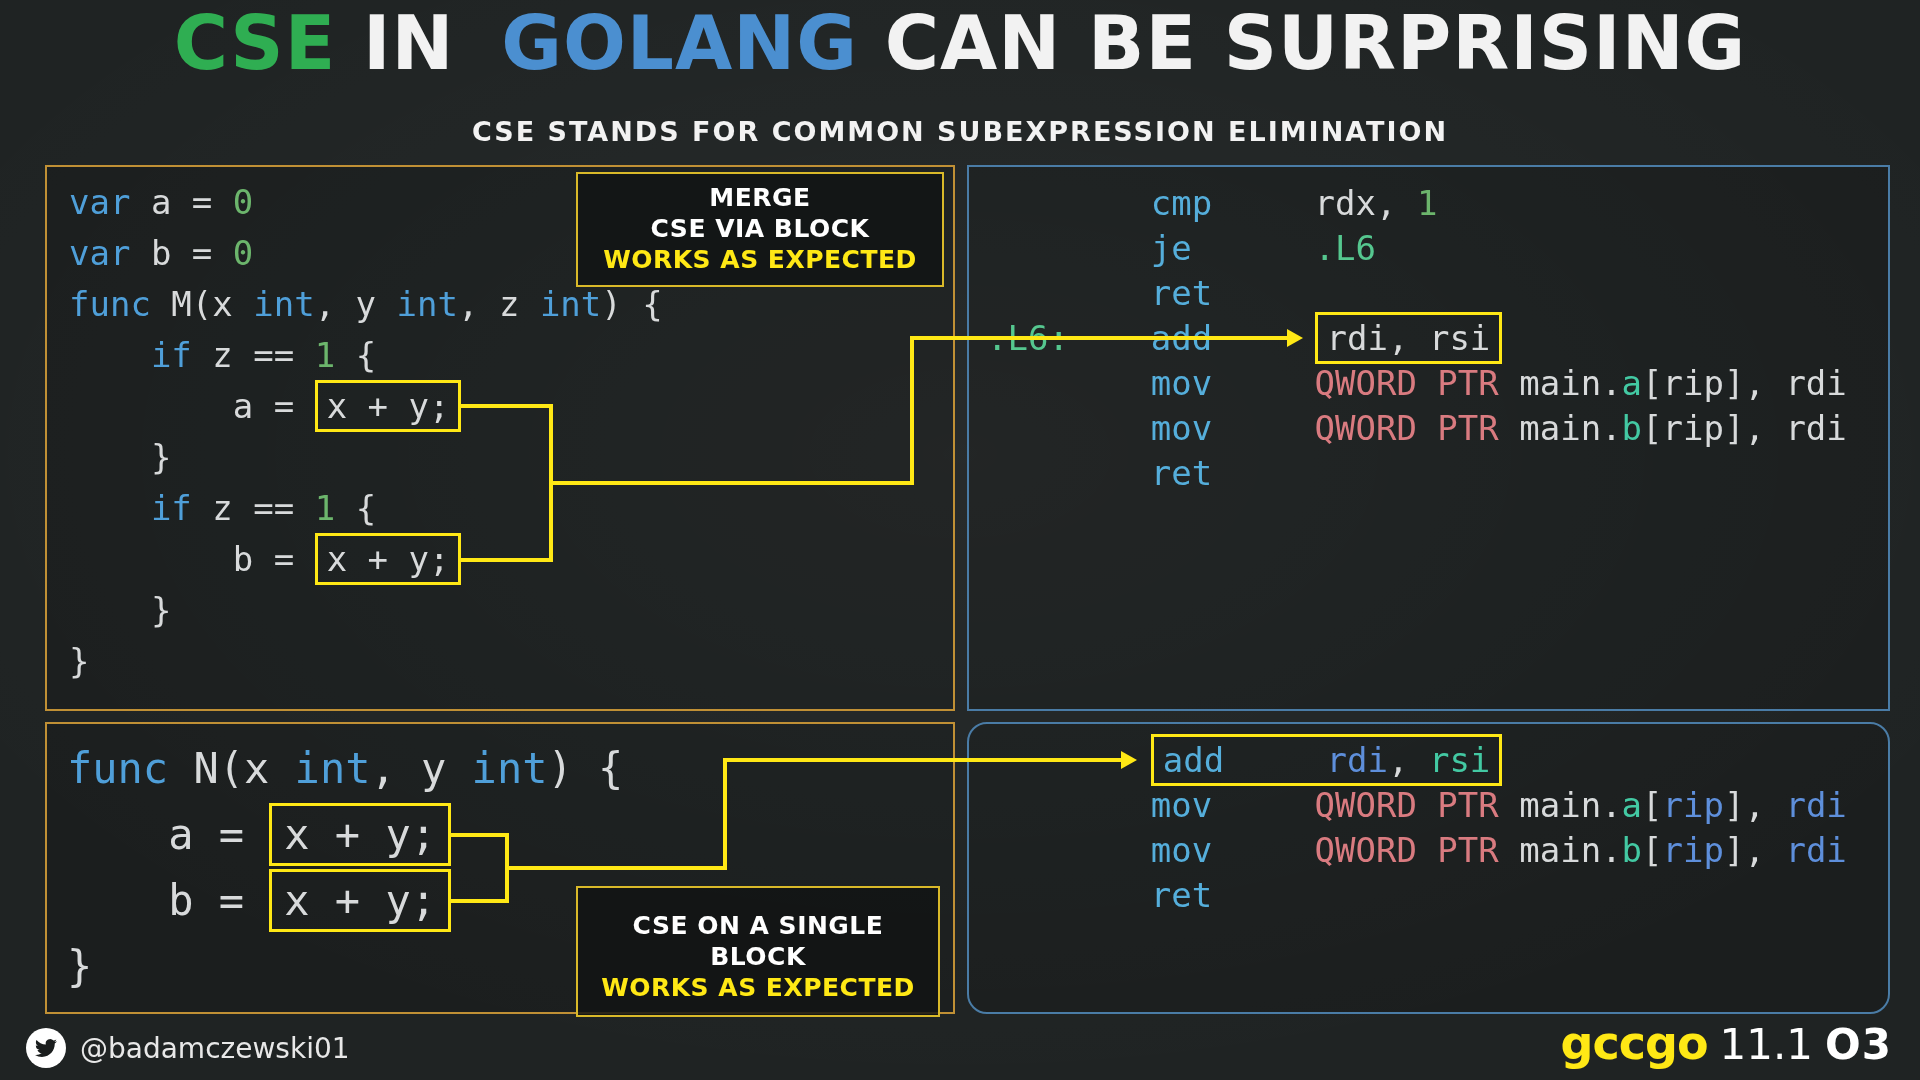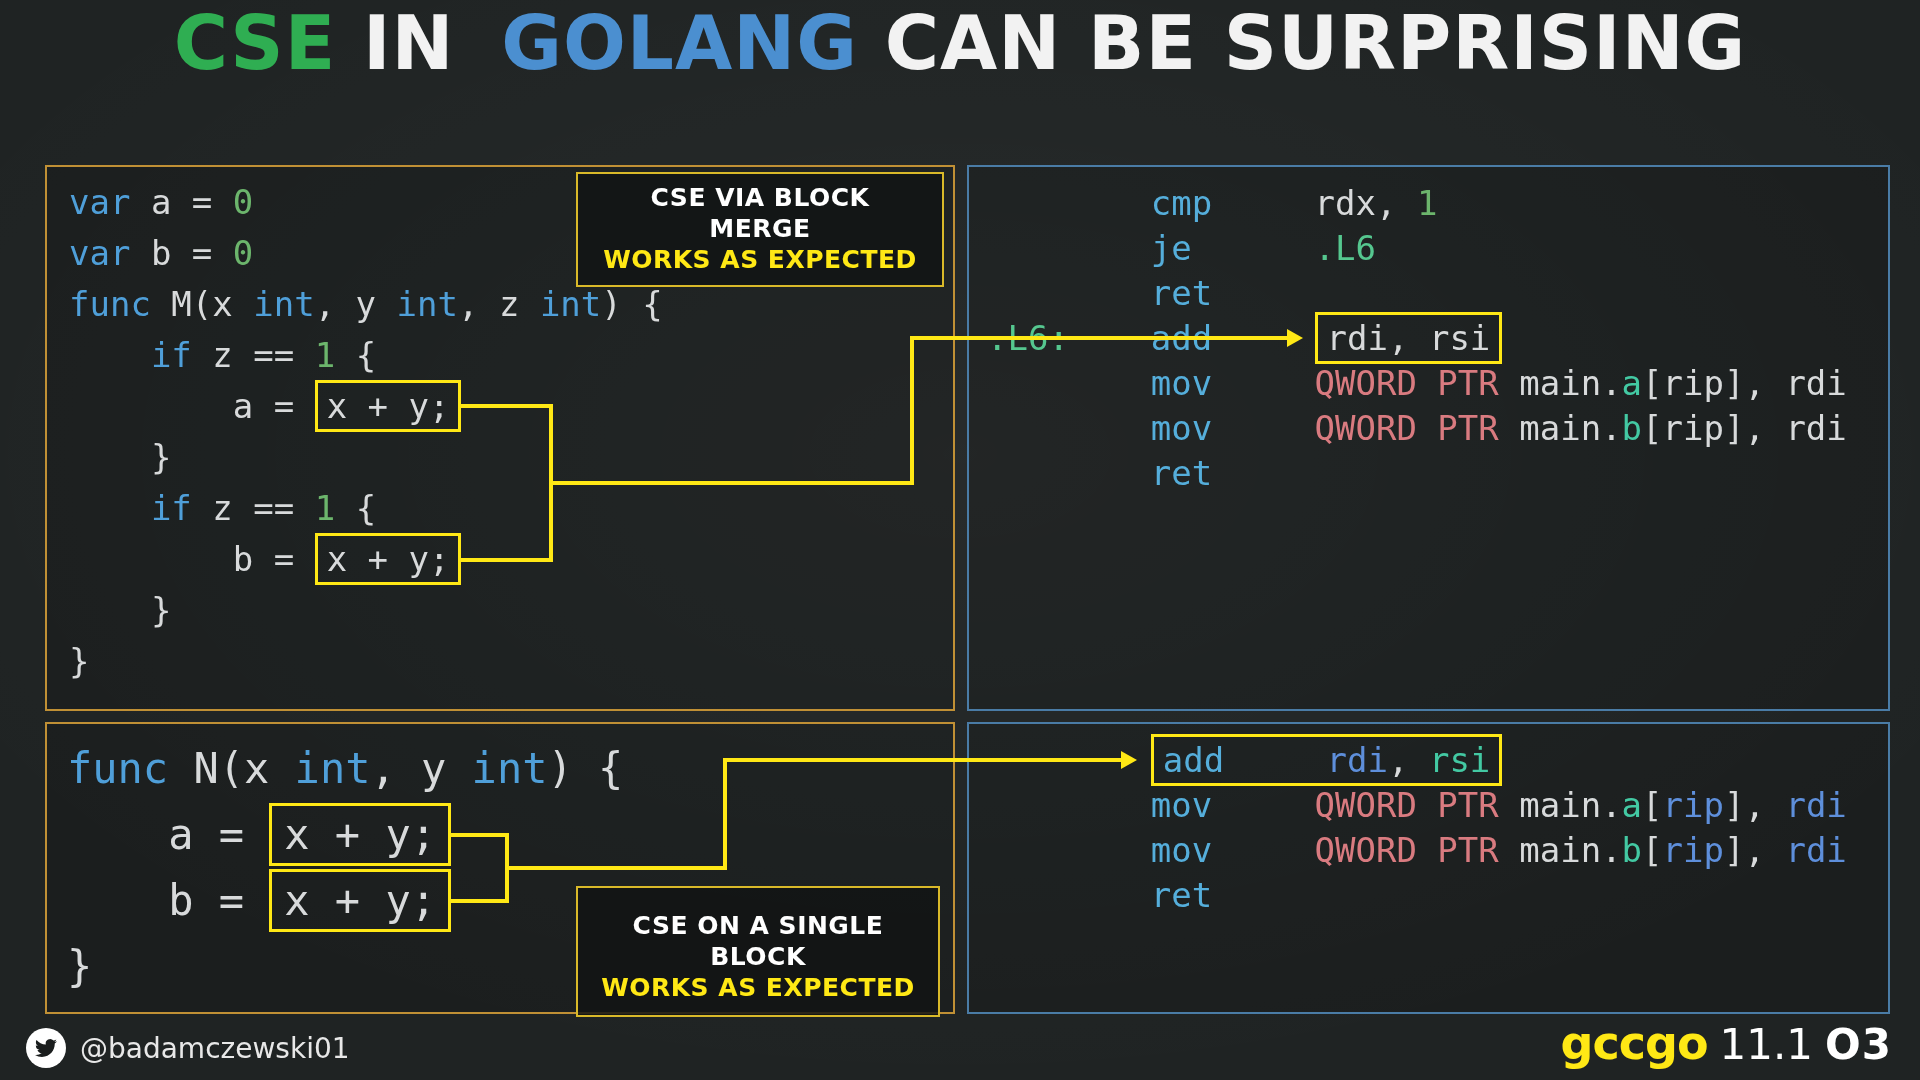--- a/index.html
+++ b/index.html
@@ -19,21 +19,21 @@
     position:absolute;top:116px;left:0;width:100%;text-align:center;
     font-weight:bold;font-size:27px;letter-spacing:2px;color:var(--text_white,#f2f2f2);
   }
   
   .panel{position:absolute;background:rgba(0,0,0,0.12);z-index:1;}
   .panel.orange{border:2px solid var(--border_orange,#c09035);}
   .panel.blue{border:2px solid var(--border_blue,#4a7ca6);}
   #panel-go-merge{left:45px;top:165px;width:906px;height:542px;}
   #panel-asm-merge{left:967px;top:165px;width:919px;height:542px;}
   #panel-go-single{left:45px;top:722px;width:906px;height:288px;}
-  #panel-asm-single{left:967px;top:722px;width:919px;height:288px;}
+  #panel-asm-single{left:967px;top:722px;width:919px;height:288px;border-radius:20px;}
   
   .code{white-space:pre;font-family:"DejaVu Sans Mono",monospace;color:var(--plain,#d8dadb);}
   .go-lg{font-size:34px;line-height:51px;padding:10px 0 0 22px;}
   .asm{font-size:34px;line-height:45px;padding:14px 0 0 18px;}
   .go-xl{font-size:42px;line-height:66px;padding:12px 0 0 20px;}
   .tok-kw{color:var(--keyword,#4f9fd9);}
   .tok-num{color:var(--number,#6cb56c);}
   .tok-mn{color:var(--mnemonic,#55aedb);}
   .tok-lbl{color:var(--label,#55c78f);}
   .tok-ptr{color:var(--pointer,#d97b80);}
@@ -63,40 +63,41 @@
   .gccgo{font-size:46px;font-weight:bold;color:var(--accent_yellow,#ffe815);letter-spacing:-1px;}
   .ver{font-size:42px;color:#ffffff;}
   .opt{font-size:42px;color:#ffffff;font-weight:bold;letter-spacing:1px;}
 </style>
 </head>
 <body>
 
 <div class="canvas">
 
   <div class="title" id="title"><span style="color: rgb(47, 174, 82);">CSE </span><span style="color: rgb(242, 242, 242);">IN </span><span style="color: rgb(75, 143, 208); margin-left: 20px;">GOLANG </span><span style="color: rgb(242, 242, 242);">CAN BE SURPRISING</span></div>
+  <div class="subtitle">CSE STANDS FOR COMMON SUBEXPRESSION ELIMINATION</div>
 
   <div class="panel orange" id="panel-go-merge">
     <div class="code go-lg" id="code-go-merge"><div class="code-line"><span class="tok-kw">var</span><span> a = </span><span class="tok-num">0</span></div><div class="code-line"><span class="tok-kw">var</span><span> b = </span><span class="tok-num">0</span></div><div class="code-line"><span class="tok-kw">func</span><span> M(x </span><span class="tok-kw">int</span><span>, y </span><span class="tok-kw">int</span><span>, z </span><span class="tok-kw">int</span><span>) {</span></div><div class="code-line"><span>    </span><span class="tok-kw">if</span><span> z == </span><span class="tok-num">1</span><span> {</span></div><div class="code-line"><span>        a = </span><span class="hlbox"><span>x + y;</span></span></div><div class="code-line"><span>    }</span></div><div class="code-line"><span>    </span><span class="tok-kw">if</span><span> z == </span><span class="tok-num">1</span><span> {</span></div><div class="code-line"><span>        b = </span><span class="hlbox"><span>x + y;</span></span></div><div class="code-line"><span>    }</span></div><div class="code-line"><span>}</span></div></div>
   </div>
 
   <div class="panel blue" id="panel-asm-merge">
     <div class="code asm" id="code-asm-merge"><div class="code-line"><span>        </span><span class="tok-mn">cmp</span><span>     </span><span>rdx, </span><span class="tok-num">1</span></div><div class="code-line"><span>        </span><span class="tok-mn">je</span><span>      </span><span class="tok-lbl">.L6</span></div><div class="code-line"><span>        </span><span class="tok-mn">ret</span></div><div class="code-line"><span class="tok-lbl">.L6:</span><span>    </span><span class="tok-mn">add</span><span>     </span><span class="hlbox"><span>rdi, rsi</span></span></div><div class="code-line"><span>        </span><span class="tok-mn">mov</span><span>     </span><span class="tok-ptr">QWORD PTR </span><span>main.</span><span class="tok-field">a</span><span>[rip], rdi</span></div><div class="code-line"><span>        </span><span class="tok-mn">mov</span><span>     </span><span class="tok-ptr">QWORD PTR </span><span>main.</span><span class="tok-field">b</span><span>[rip], rdi</span></div><div class="code-line"><span>        </span><span class="tok-mn">ret</span></div></div>
   </div>
 
   <div class="panel orange" id="panel-go-single">
     <div class="code go-xl" id="code-go-single"><div class="code-line"><span class="tok-kw">func</span><span> N(x </span><span class="tok-kw">int</span><span>, y </span><span class="tok-kw">int</span><span>) {</span></div><div class="code-line"><span>    a = </span><span class="hlbox"><span>x + y;</span></span></div><div class="code-line"><span>    b = </span><span class="hlbox"><span>x + y;</span></span></div><div class="code-line"><span>}</span></div></div>
   </div>
 
   <div class="panel blue" id="panel-asm-single">
     <div class="code asm" id="code-asm-single"><div class="code-line"><span>        </span><span class="hlbox"><span class="tok-mn">add</span><span>     </span><span class="tok-regb">rdi</span><span>, </span><span class="tok-regt">rsi</span></span></div><div class="code-line"><span>        </span><span class="tok-mn">mov</span><span>     </span><span class="tok-ptr">QWORD PTR </span><span>main.</span><span class="tok-field">a</span><span>[</span><span class="tok-regb">rip</span><span>], </span><span class="tok-regb">rdi</span></div><div class="code-line"><span>        </span><span class="tok-mn">mov</span><span>     </span><span class="tok-ptr">QWORD PTR </span><span>main.</span><span class="tok-field">b</span><span>[</span><span class="tok-regb">rip</span><span>], </span><span class="tok-regb">rdi</span></div><div class="code-line"><span>        </span><span class="tok-mn">ret</span></div></div>
   </div>
 
   <div class="annot" id="annot-merge">
+    <div class="al">MERGE</div>
     <div class="al">CSE VIA BLOCK</div>
-    <div class="al">MERGE</div>
     <div class="al hl">WORKS AS EXPECTED</div>
   </div>
 
   <div class="annot" id="annot-single">
     <div class="al">CSE ON A SINGLE</div>
     <div class="al">BLOCK</div>
     <div class="al hl">WORKS AS EXPECTED</div>
   </div>
 
   <svg class="arrows" width="1920" height="1080" viewBox="0 0 1920 1080">

